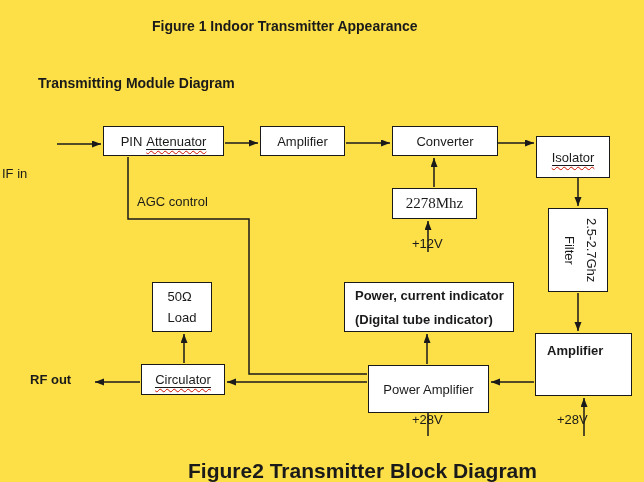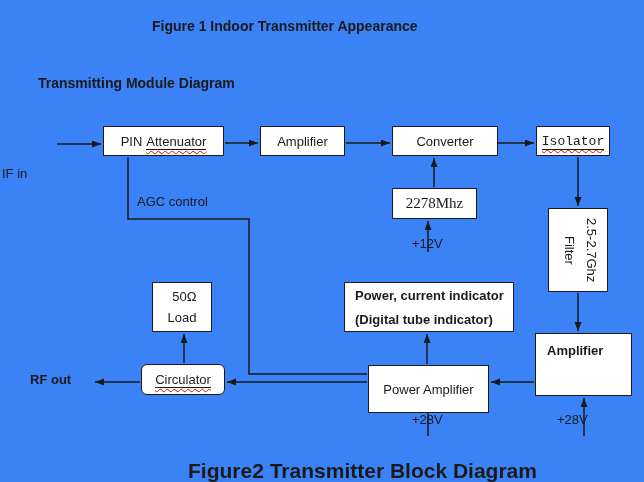--- a/index.html
+++ b/index.html
@@ -1,30 +1,30 @@
 <!DOCTYPE html>
 <html><head>
 <meta charset="utf-8">
 <style>
   html,body{margin:0;padding:0;background:#fff;}
   #page{
-    position:relative;width:644px;height:482px;background:#3b82f6;overflow:hidden;
+    position:relative;width:644px;height:482px;background:#fde047;overflow:hidden;
     font-family:"Liberation Sans",sans-serif;color:#1a1a1a;
   }
   .abs{position:absolute;}
   #wires{position:absolute;left:0;top:0;z-index:1;}
   .ttl{font-weight:bold;font-size:14px;white-space:nowrap;z-index:2;}
   .lbl{font-size:13px;white-space:nowrap;z-index:2;background:transparent;line-height:14px;}
   .box{
     position:absolute;box-sizing:border-box;border:1px solid #1a1a1a;background:#fff;
     z-index:2;font-size:13px;display:flex;align-items:center;justify-content:center;
     white-space:nowrap;
   }
   .box.leftal{justify-content:flex-start;align-items:flex-start;flex-direction:column;font-weight:bold;}
-  .twoline{display:flex;flex-direction:column;align-items:flex-end;justify-content:center;line-height:21px;}
+  .twoline{display:flex;flex-direction:column;align-items:flex-start;justify-content:center;line-height:21px;}
   .indicator-lines{line-height:24px;padding:1px 0 0 10px;}
   .promo-lines{line-height:26px;padding:4px 0 0 11px;}
   .serif{font-family:"Liberation Serif",serif;font-size:15px;}
   .sq{
     text-decoration-line:underline;text-decoration-style:wavy;
     text-decoration-color:#cc1100;text-decoration-thickness:1px;
     text-underline-offset:4px;text-decoration-skip-ink:none;
   }
   .ul{border-bottom:1px solid #1a1a1a;}
   .wordgap{margin-right:4px;}
@@ -74,21 +74,21 @@
   </div>
 
   <div class="box" style="left:260px;top:126px;width:85px;height:30px;">
     <span>Amplifier</span>
   </div>
 
   <div class="box" style="left:392px;top:126px;width:106px;height:30px;">
     <span>Converter</span>
   </div>
 
-  <div class="box" style="left:536px;top:126px;width:74px;height:30px;font-family:Liberation Mono, monospace;">
+  <div class="box" style="left:536px;top:136px;width:74px;height:42px;">
     <span class="sq"><span class="ul">Isolator</span></span>
   </div>
 
   <div class="box serif" style="left:392px;top:188px;width:85px;height:31px;">
     <span>2278Mhz</span>
   </div>
 
   <div class="box" style="left:548px;top:208px;width:60px;height:84px;">
     <div class="vtext">
       <div>2.5-2.7Ghz</div>
@@ -113,21 +113,21 @@
   <div class="box leftal" style="left:535px;top:333px;width:97px;height:63px;">
     <div class="promo-lines">
       <div>Amplifier</div>
     </div>
   </div>
 
   <div class="box" style="left:368px;top:365px;width:121px;height:48px;">
     <span>Power Amplifier</span>
   </div>
 
-  <div class="box" style="left:141px;top:364px;width:84px;height:31px;border-radius:6px;">
+  <div class="box" style="left:141px;top:364px;width:84px;height:31px;">
     <span class="sq"><span class="ul">Circulator</span></span>
   </div>
 
   <div class="abs lbl" style="left:2px;top:134px;margin-top:33px;">IF in</div>
   <div class="abs lbl" style="left:137px;top:195px;">AGC control</div>
   <div class="abs lbl" style="left:412px;top:237px;">+12V</div>
   <div class="abs lbl" style="left:412px;top:413px;">+28V</div>
   <div class="abs lbl" style="left:557px;top:413px;">+28V</div>
   <div class="abs lbl" style="left:30px;top:373px;font-weight:bold;">RF out</div>
 

